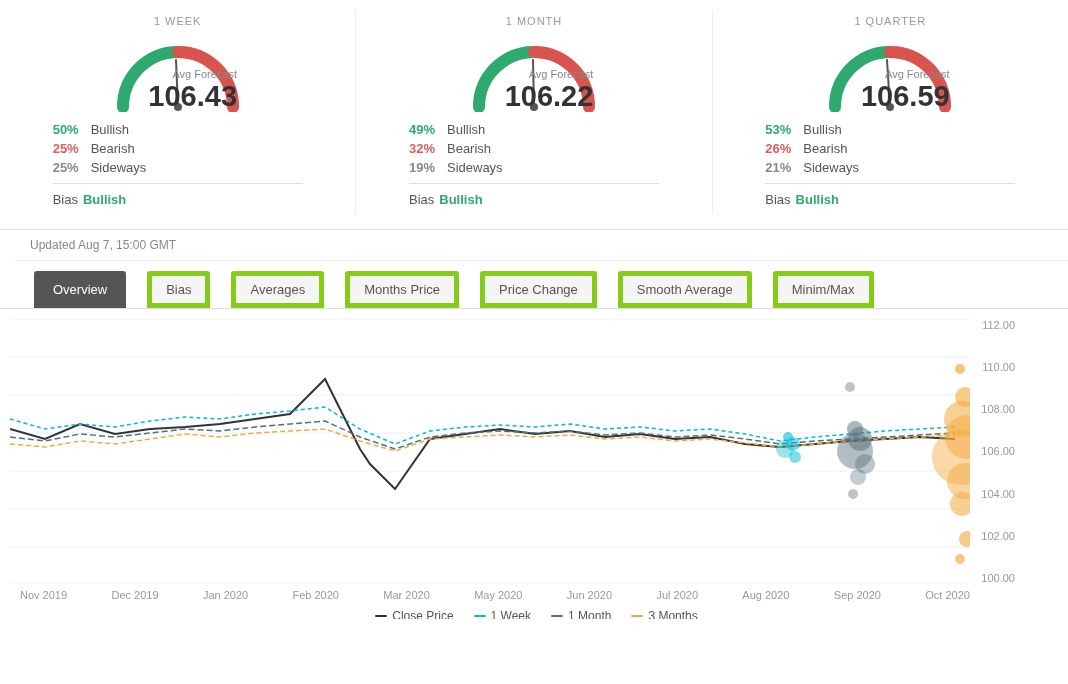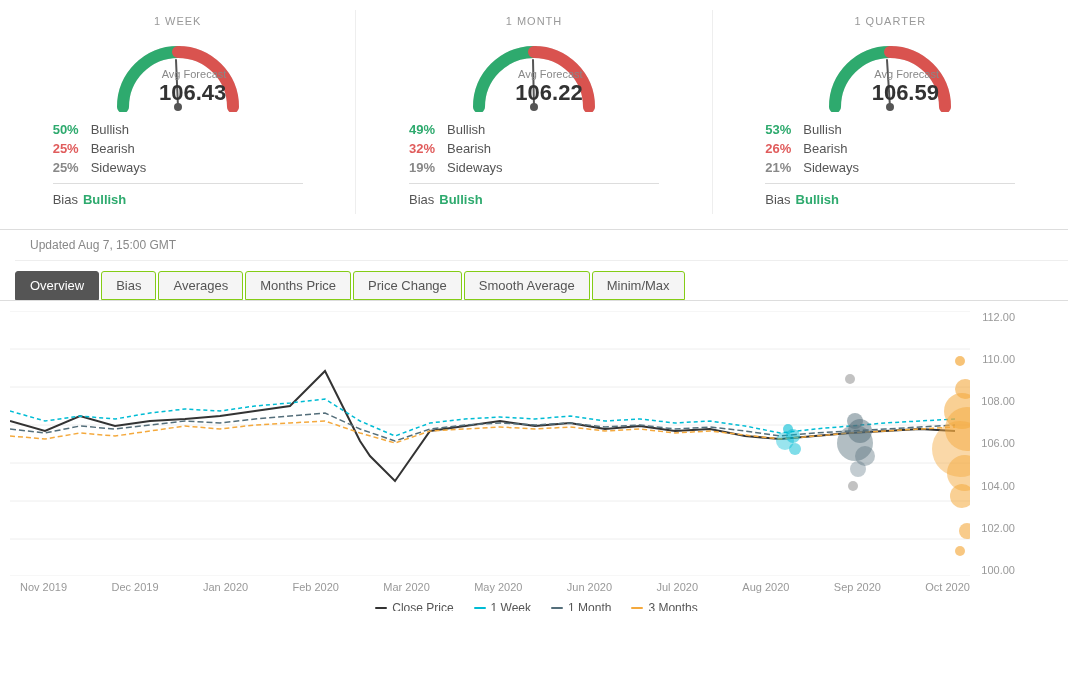--- a/index.html
+++ b/index.html
@@ -38,21 +38,21 @@
 
     .gauge-center {
       position: absolute;
       top: 50%;
       left: 50%;
       transform: translate(-50%, -10%);
       text-align: right;
       margin-left: 15px;
     }
     .gauge-label { font-size: 11px; color: #888; }
-    .gauge-value { font-size: 22px; font-weight: bold; color: #333; }
+    .gauge-value { font-size: 29px; font-weight: bold; color: #333; }
 
     .stats-table { width: 100%; max-width: 260px; }
     .stats-row { display: flex; align-items: center; padding: 2px 5px; }
     .stat-pct { width: 38px; font-weight: bold; }
     .stat-pct.bull { color: #2eaa6e; }
     .stat-pct.bear { color: #e05c5c; }
     .stat-pct.side { color: #888; }
     .stat-label { color: #555; font-size: 13px; }
 
     .divider { border: none; border-top: 1px solid #ddd; margin: 6px 5px; }
@@ -69,26 +69,27 @@
     }
 
     .tabs-bar {
       display: flex;
       padding: 10px 15px 0;
       gap: 2px;
       border-bottom: 1px solid #ddd;
     }
     .tab-btn {
       padding: 6px 14px;
-      border: 1px solid #84cc16;
+      border: 5px solid #84cc16;
       background: #f5f5f5;
       cursor: pointer;
       font-size: 13px;
       color: #555;
       border-radius: 3px 3px 0 0;
+      margin-left: 19px;
     }
     .tab-btn.active {
       background: #555;
       color: #fff;
       border-color: #555;
     }
 
     .chart-area {
       position: relative;
       padding: 10px 0 0 5px;

